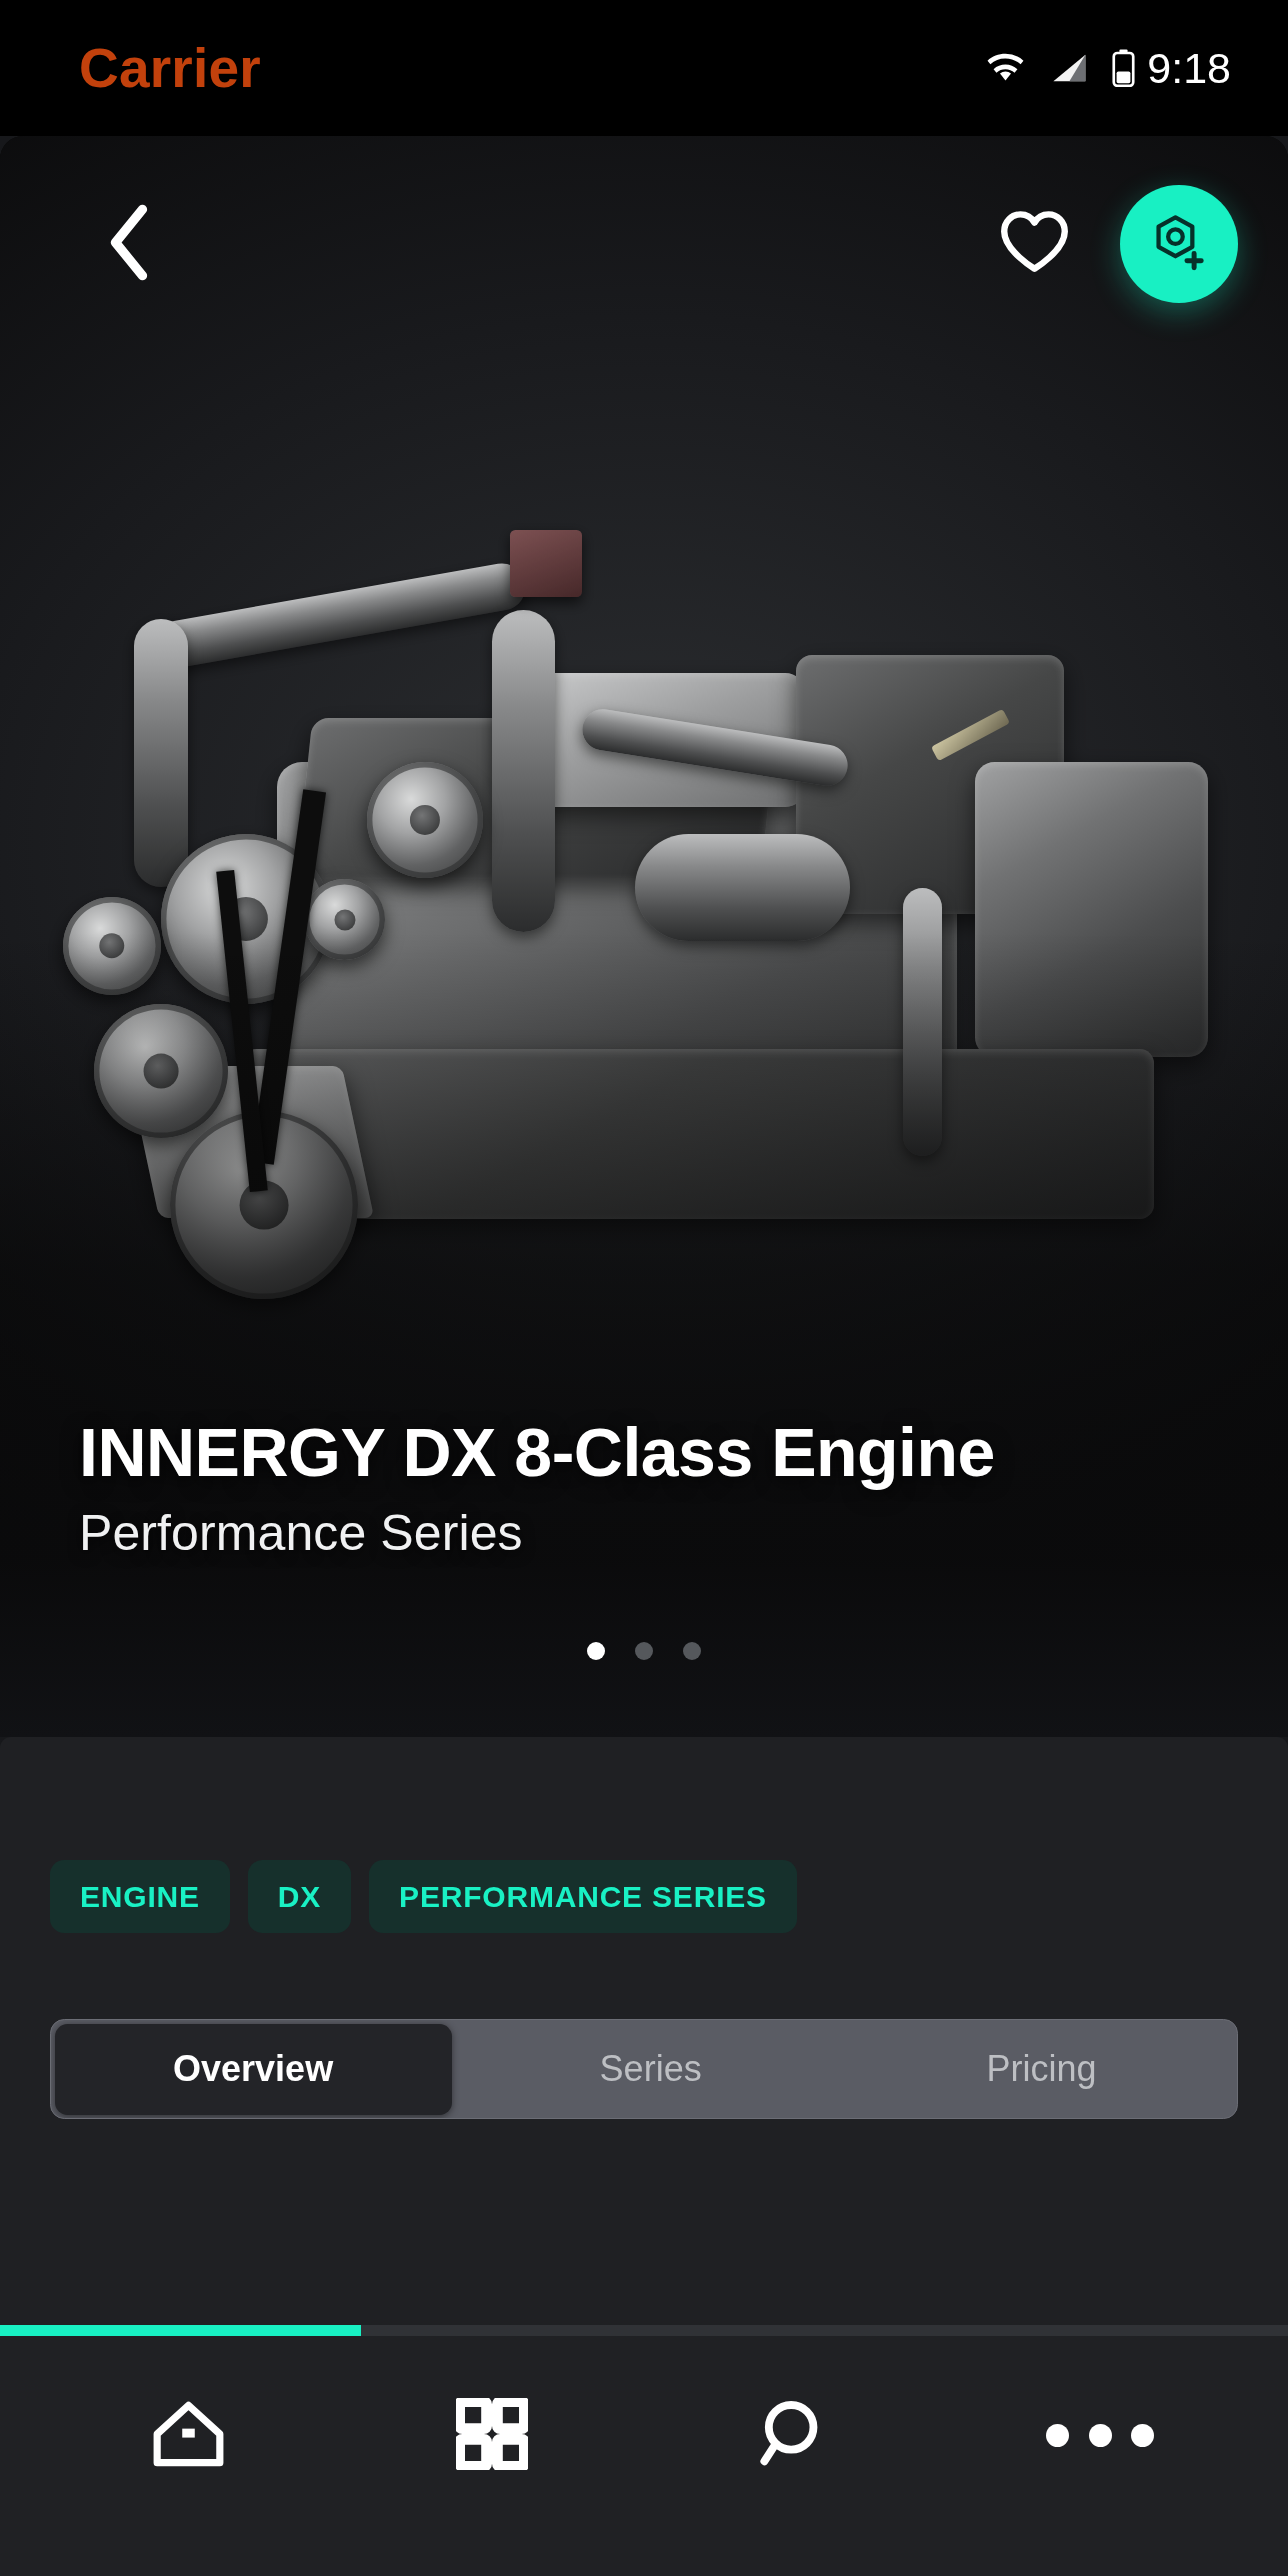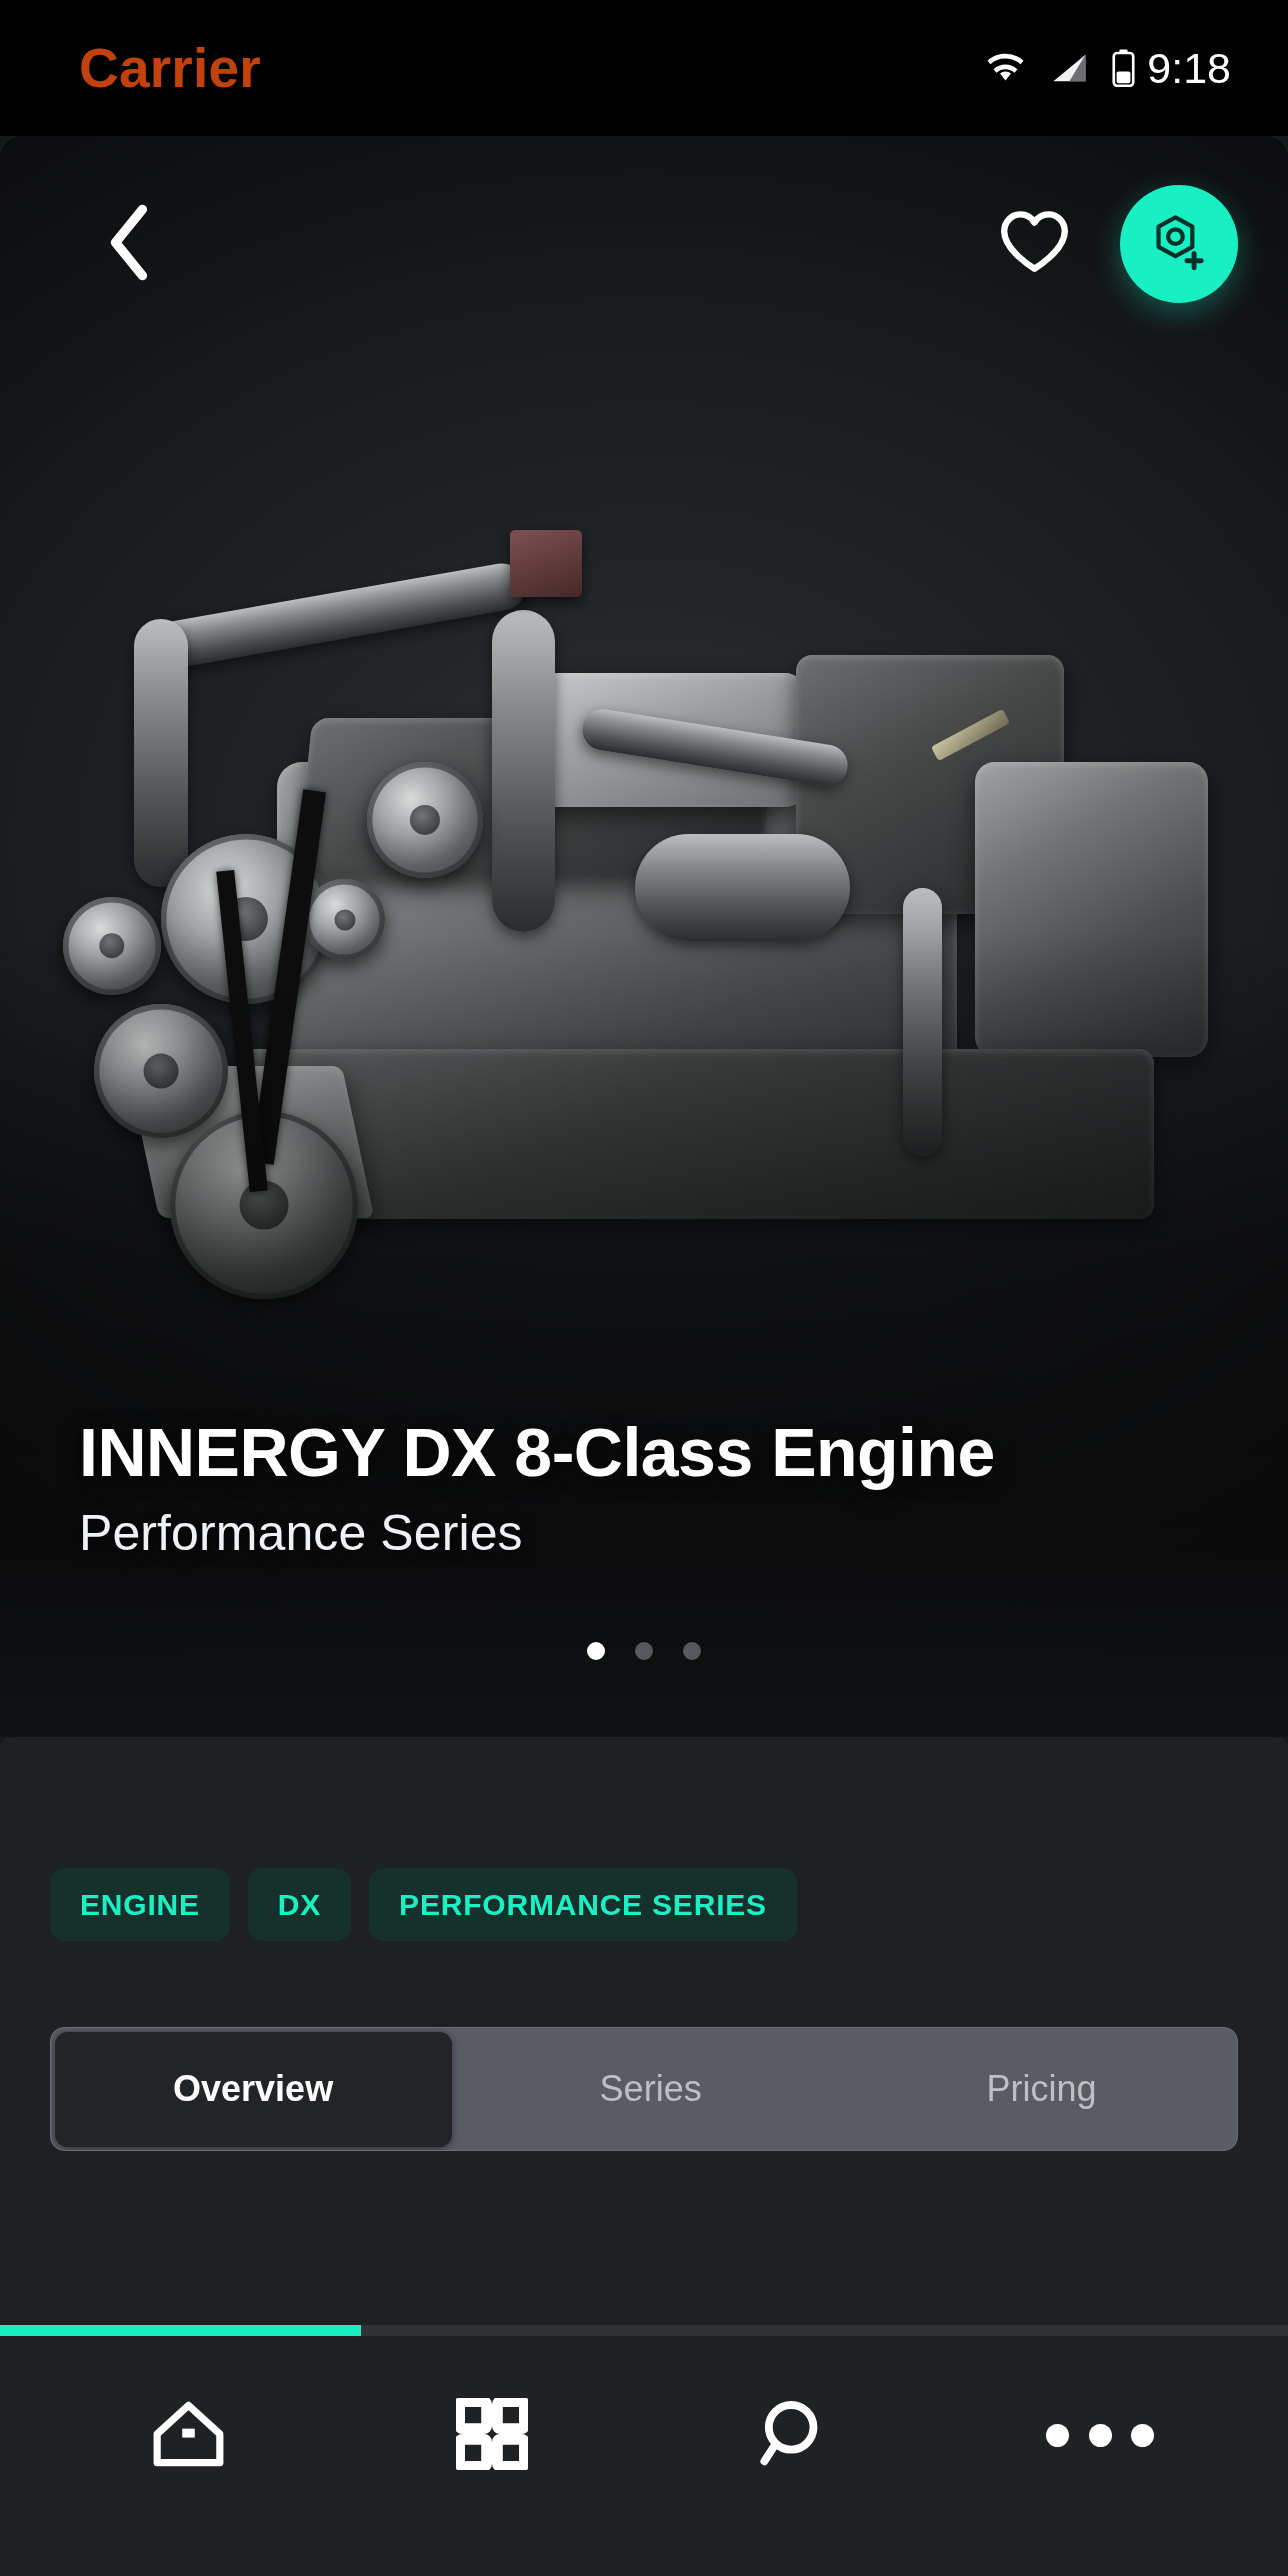--- a/index.html
+++ b/index.html
@@ -159,21 +159,21 @@
     display: flex; justify-content: center; gap: 30px;
     z-index: 15;
   }
   .dot { width: 18px; height: 18px; border-radius: 50%; background: #55585c; cursor: pointer; }
   .dot.on { background: #ffffff; }
 
   
   .panel {
     flex: 1 1 auto;
     background: #1f2023;
-    padding: 8px 50px;
+    padding: 0 50px;
     display: flex; flex-direction: column;
     position: relative;
     border-radius: 11px;
   }
   .chips {
     display: flex; gap: 18px; align-items: center;
     margin-top: 123px;
   }
   .chip {
     background: #16302c;
@@ -181,21 +181,21 @@
     font-size: 30px; font-weight: 700;
     letter-spacing: 0.8px;
     padding: 19.7px 30px;
     border-radius: 14.3px;
     white-space: nowrap;
     cursor: pointer;
   }
 
   .tabbar {
     margin-top: 86px;
-    height: 124px;
+    height: 100px;
     border-radius: 14.3px;
     background: #5a5c64;
     border: 1.8px solid #6b6d75;
     display: flex; align-items: stretch;
     overflow: hidden;
   }
   .tab {
     flex: 1 1 0;
     display: flex; align-items: center; justify-content: center;
     color: #c9cacd; font-size: 36px; font-weight: 700;

